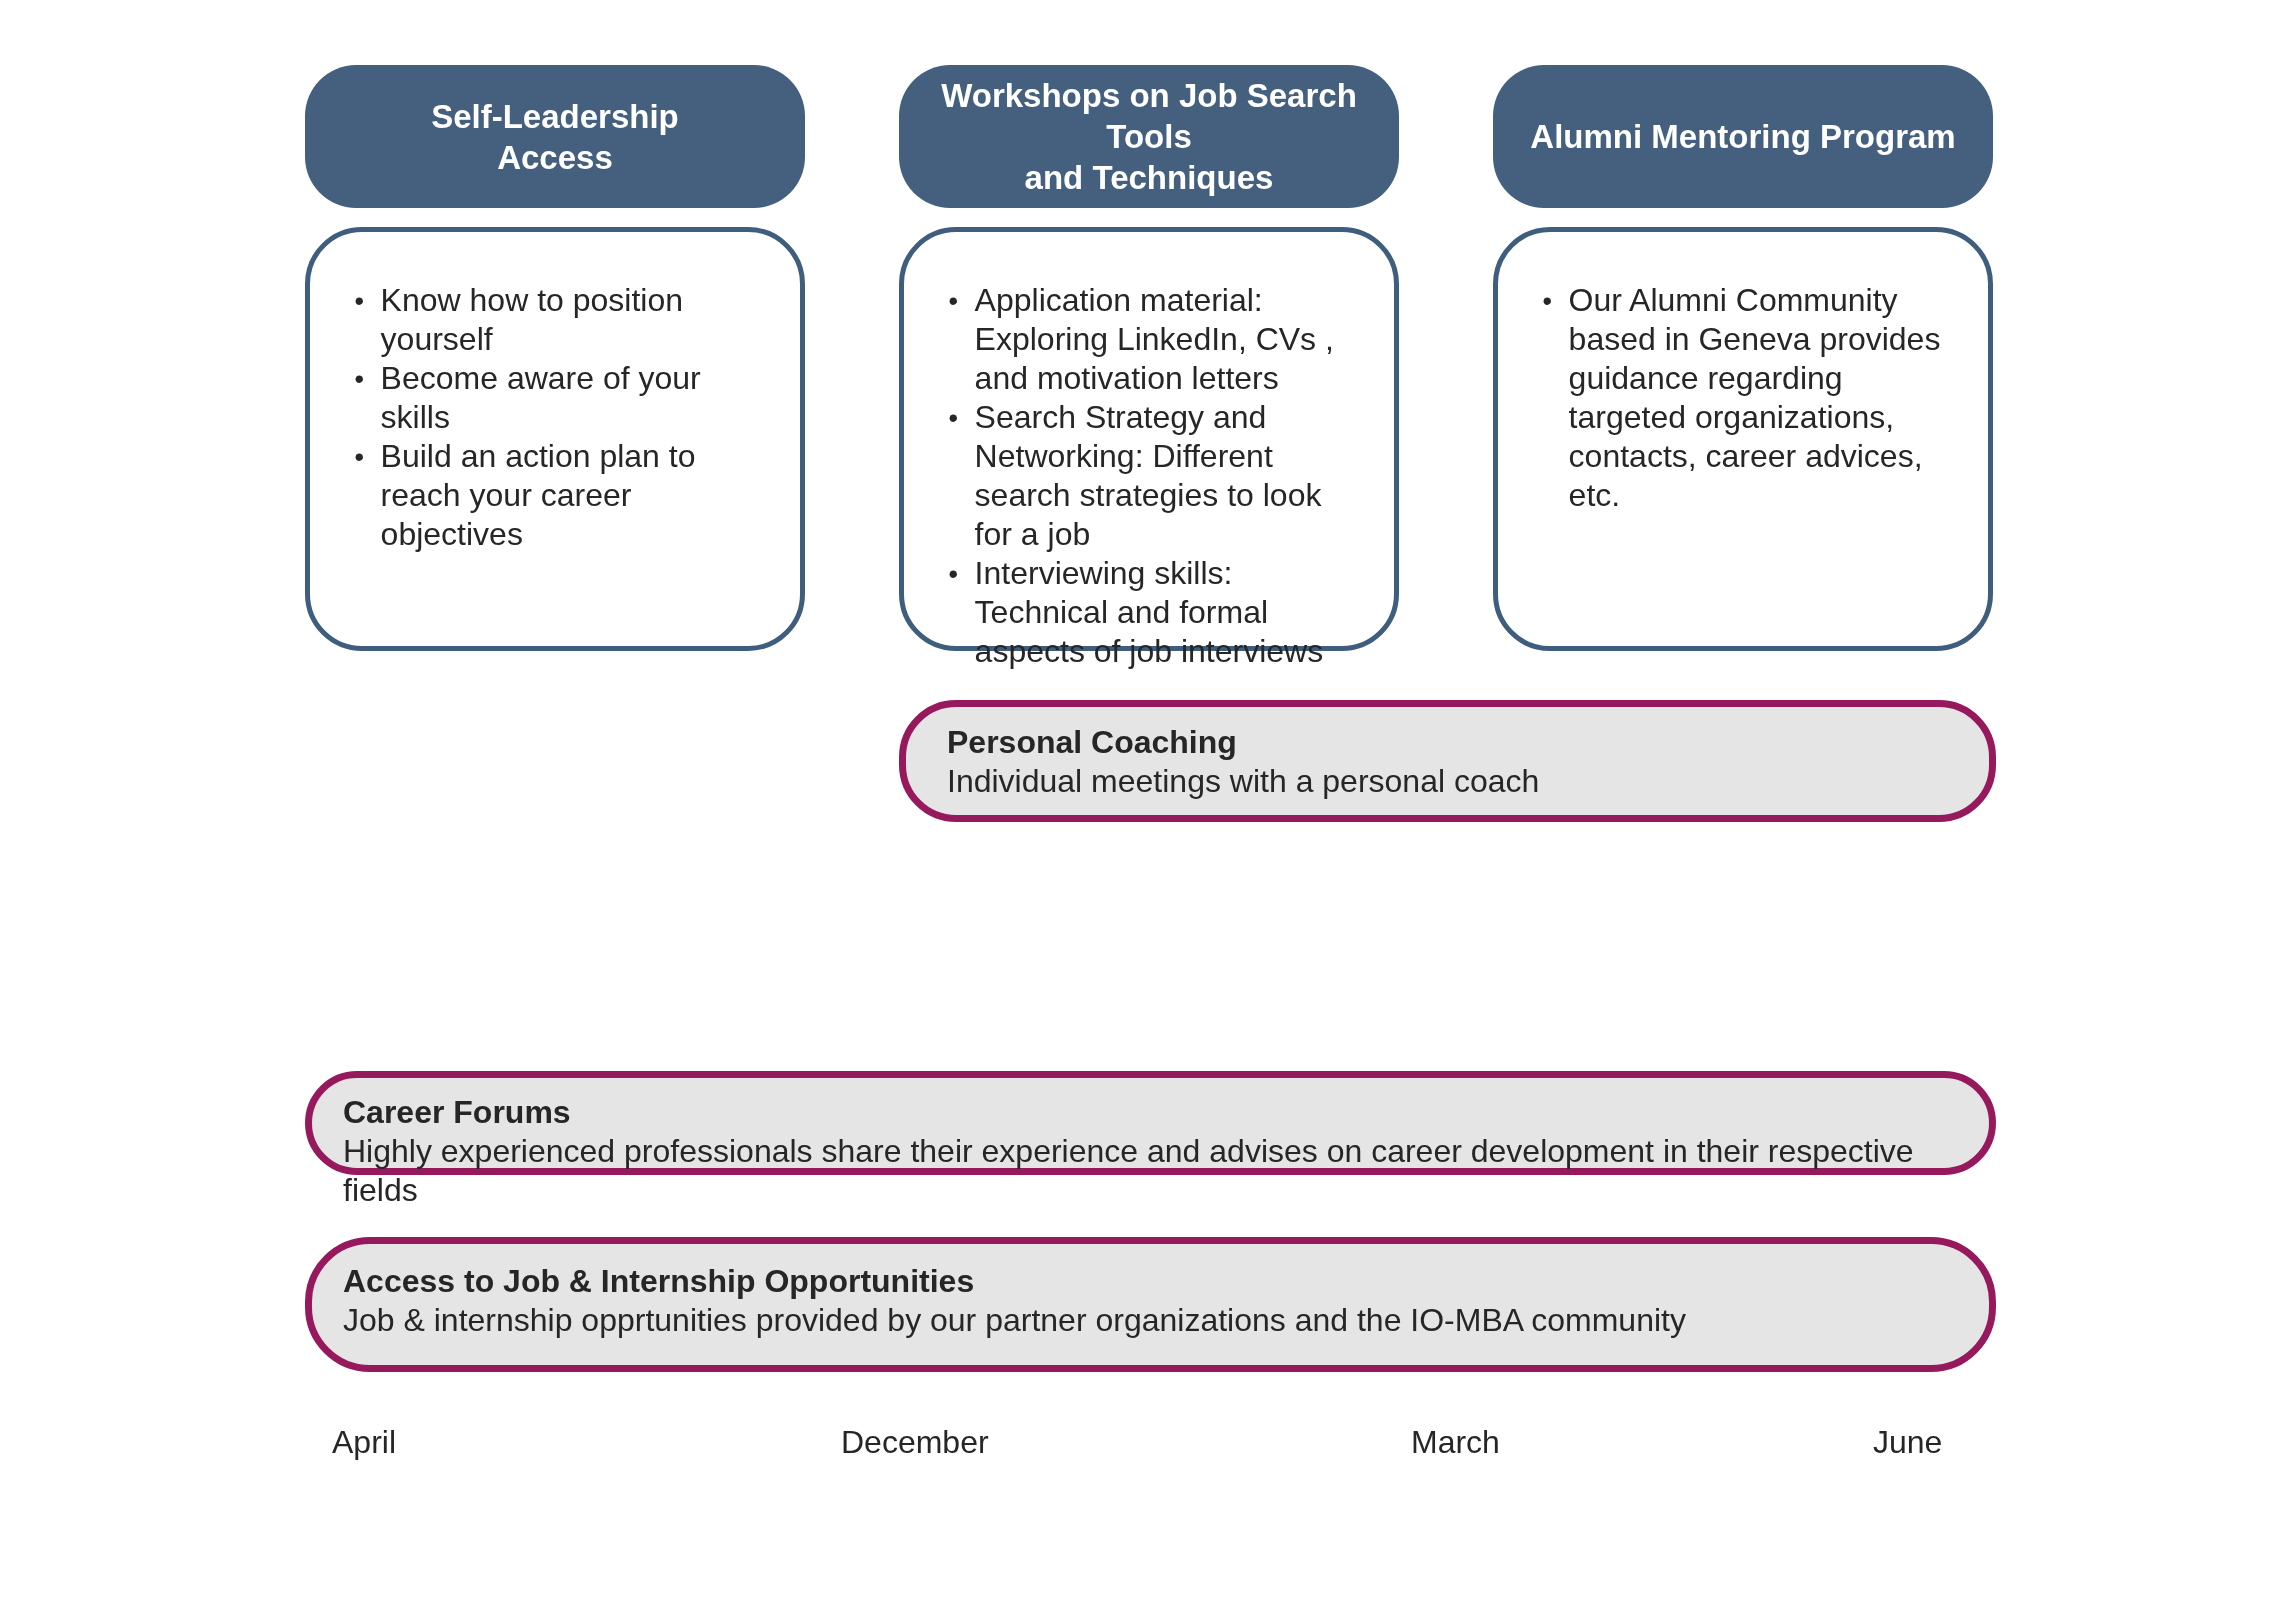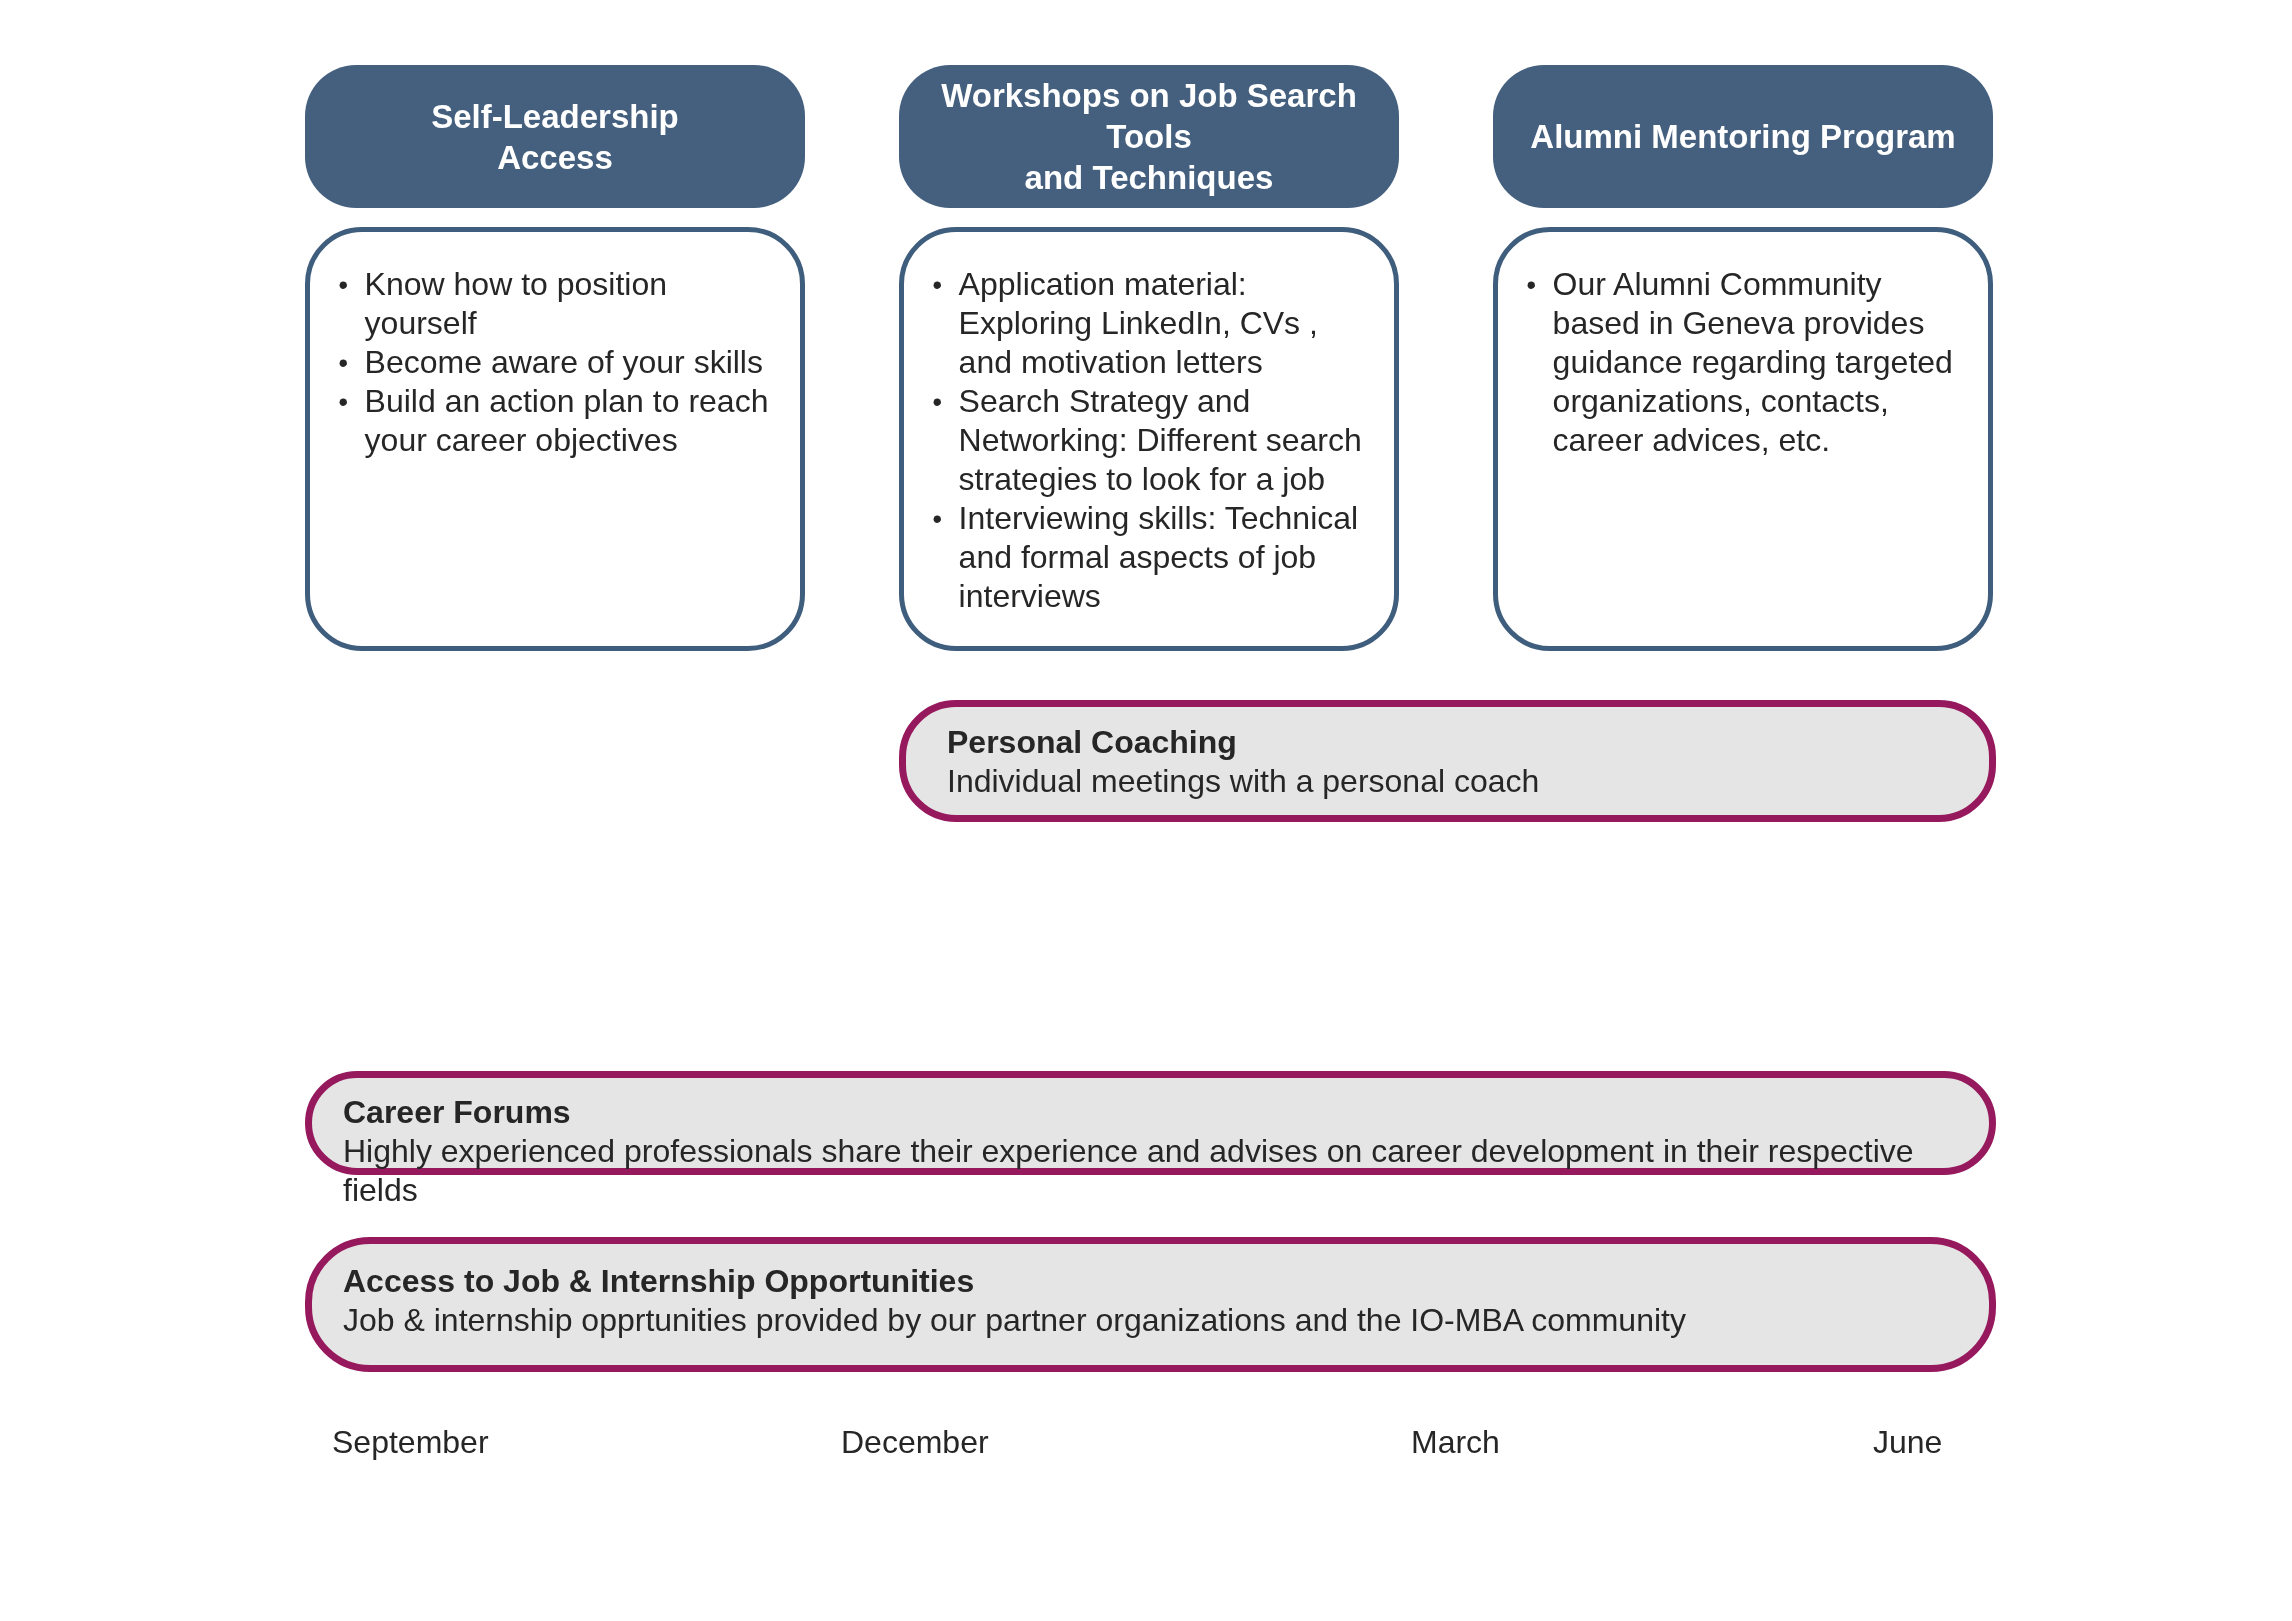--- a/index.html
+++ b/index.html
@@ -26,21 +26,21 @@
   .card{
     position:absolute;top:227px;height:424px;width:500px;
     background:#fff;
     border:5.9px solid var(--card-border,#3F5E7D);
     border-radius:57px;
     box-sizing:border-box;
     padding:33px 15.7px 19.6px 21.6px;
     font-size:32px;line-height:39px;
   }
   .card1{left:305px}.card2{left:899px}.card3{left:1493px}
-  .card ul{list-style:none;margin:0;padding:0}
+  .card ul{list-style:none;margin:16px;padding:0}
   .card li{position:relative;padding-left:33px}
   .card li::before{
     content:"\2022";
     position:absolute;left:6.9px;top:0;
     font-size:0.85em;line-height:39px;
   }
   
   .banner{
     position:absolute;background:#e5e5e5;
     border:7.8px solid var(--banner-border,#96195E);
@@ -100,19 +100,19 @@
   </div>
   <div class="banner banner-cf">
     <div class="btitle">Career Forums</div>
     <div class="bbody lines">Highly experienced professionals share their experience and advises on career development in their respective fields</div>
   </div>
   <div class="banner banner-aj">
     <div class="btitle">Access to Job &amp; Internship Opportunities</div>
     <div class="bbody lines">Job &amp; internship opprtunities provided by our partner organizations and the IO-MBA community</div>
   </div>
 
-  <span class="month m0">September</span>
+  <span class="month m0">April</span>
   <span class="month m1">December</span>
   <span class="month m2">March</span>
   <span class="month m3">June</span>
 
 </div>
 
 
 </body></html>

